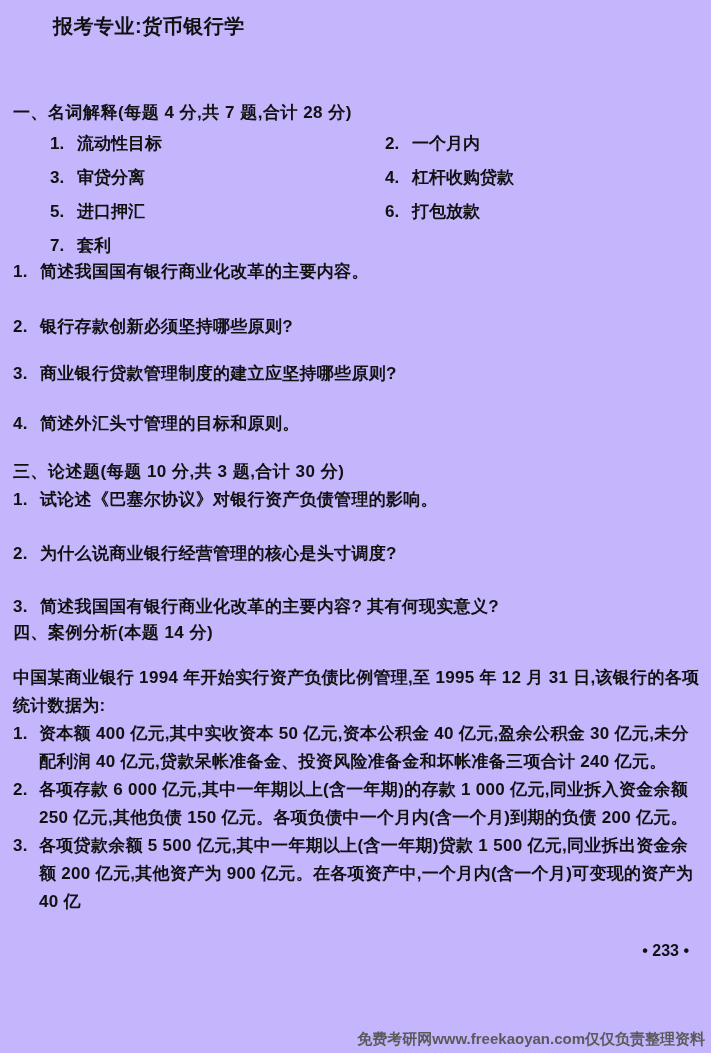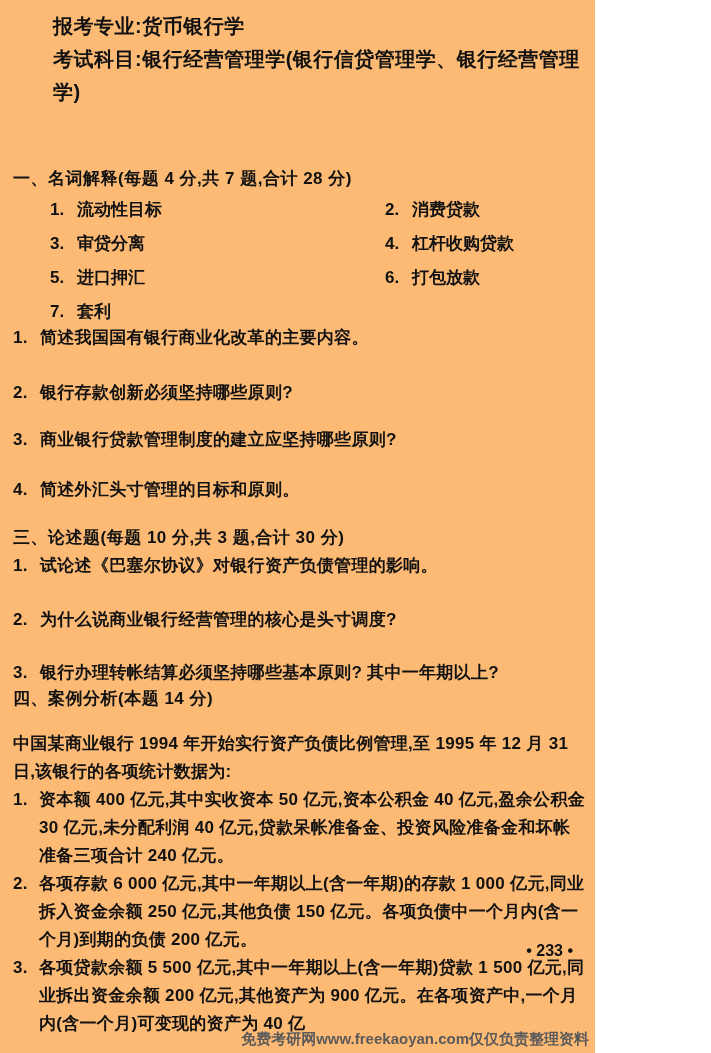--- a/index.html
+++ b/index.html
@@ -9,23 +9,23 @@
   }
   body {
     width: 711px;
     height: 1053px;
     font-family: "Liberation Sans", "DejaVu Sans", sans-serif;
     color: #111111;
     overflow: hidden;
   }
   .page {
     position: relative;
-    width: 595px;
+    width: 711px;
     height: 1053px;
-    background: #fdba74;
+    background: #c4b5fd;
     box-sizing: border-box;
     padding: 10px 10px 0 13px;
   }
   .hdr {
     margin-left: 40px;
     font-size: 20px;
     line-height: 33px;
     font-weight: 700;
     letter-spacing: 0.5px;
   }
@@ -111,32 +111,31 @@
     text-align: center;
   }
 </style>
 </head>
 <body>
 
 <div class="page">
 
   <div class="hdr">
     <div>报考专业:货币银行学</div>
-    <div>考试科目:银行经营管理学(银行信贷管理学、银行经营管理学)</div>
   </div>
 
   <div class="sec-title mt57">一、名词解释(每题 4 分,共 7 题,合计 28 分)</div>
   <div class="terms">
     <div class="term">
       <span class="num">1.</span>
       <span>流动性目标</span>
     </div>
     <div class="term">
       <span class="num">2.</span>
-      <span>消费贷款</span>
+      <span>一个月内</span>
     </div>
     <div class="term">
       <span class="num">3.</span>
       <span>审贷分离</span>
     </div>
     <div class="term">
       <span class="num">4.</span>
       <span>杠杆收购贷款</span>
     </div>
     <div class="term">
@@ -174,21 +173,21 @@
   <div class="q mt2">
     <span class="num">1.</span>
     <span>试论述《巴塞尔协议》对银行资产负债管理的影响。</span>
   </div>
   <div class="q mt28">
     <span class="num">2.</span>
     <span>为什么说商业银行经营管理的核心是头寸调度?</span>
   </div>
   <div class="q mt27">
     <span class="num">3.</span>
-    <span>银行办理转帐结算必须坚持哪些基本原则? 其中一年期以上?</span>
+    <span>简述我国国有银行商业化改革的主要内容? 其有何现实意义?</span>
   </div>
 
   <div class="sec-title mt26">四、案例分析(本题 14 分)</div>
   <div class="case-intro">中国某商业银行 1994 年开始实行资产负债比例管理,至 1995 年 12 月 31 日,该银行的各项统计数据为:</div>
   <div class="case-q">
     <span class="num">1.</span>
     <span class="txt">资本额 400 亿元,其中实收资本 50 亿元,资本公积金 40 亿元,盈余公积金 30 亿元,未分配利润 40 亿元,贷款呆帐准备金、投资风险准备金和坏帐准备三项合计 240 亿元。</span>
   </div>
   <div class="case-q">
     <span class="num">2.</span>

